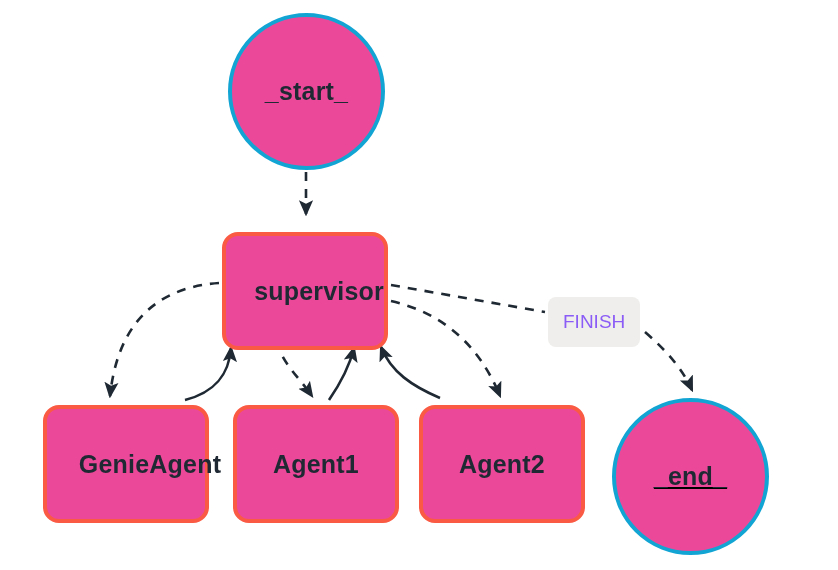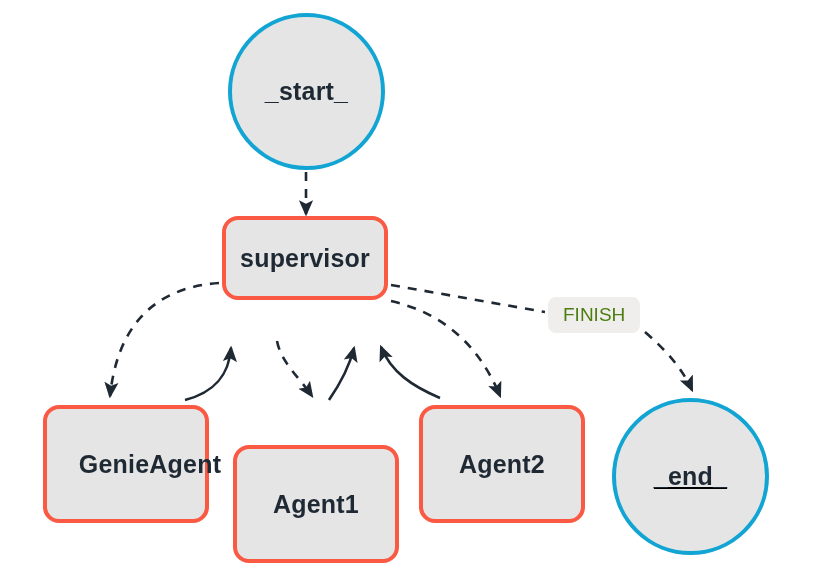--- a/index.html
+++ b/index.html
@@ -25,21 +25,21 @@
     top: 0;
     width: 838px;
     height: 570px;
   }
   .node {
     position: absolute;
     display: flex;
     align-items: center;
     justify-content: center;
     box-sizing: border-box;
-    background: #e5e5e5;
+    background: #ec4899;
   }
   .node-terminal {
     border: 4px solid #12a5d4;
     border-radius: 50%;
   }
   .node-process {
     border: 4px solid #fa5a43;
     border-radius: 16px;
   }
   .node-label {
@@ -52,23 +52,23 @@
   .label-terminal { font-size: 25px; }
   .label-process  { font-size: 25px; }
   .edge-label {
     position: absolute;
     display: flex;
     align-items: center;
     justify-content: center;
     box-sizing: border-box;
     background: #efeeec;
     border-radius: 8px;
-    color: #4d7c0f;
+    color: #8b5cf6;
     font-size: 19px;
-    padding: 7px 15px;
+    padding: 14px 15px;
     white-space: nowrap;
     user-select: none;
   }
 </style>
 </head>
 <body>
 
 <div id="graph-canvas">
 
   <svg id="edge-layer" viewBox="0 0 838 570" width="838" height="570" xmlns="http://www.w3.org/2000/svg">
@@ -96,29 +96,29 @@
       <path d="M 329 400 C 340 384, 349 368, 354 348" marker-end="url(#arrow-head)"></path>
 
       <path d="M 440 398 C 412 386, 391 372, 381 347" marker-end="url(#arrow-head)"></path>
     </g>
   </svg>
 
   <div class="node node-terminal" style="left:228px; top:13px; width:157px; height:157px;">
     <span class="node-label label-terminal">_start_</span>
   </div>
 
-  <div class="node node-process" style="left:222px; top:216px; width:166px; height:84px;">
+  <div class="node node-process" style="left:222px; top:232px; width:166px; height:118px;justify-content:flex-end;">
     <span class="node-label label-process">supervisor</span>
   </div>
 
   <div class="node node-process" style="left:43px; top:405px; width:166px; height:118px;padding-left:48px;">
     <span class="node-label label-process">GenieAgent</span>
   </div>
 
-  <div class="node node-process" style="left:233px; top:405px; width:166px; height:118px;margin-top:40px;">
+  <div class="node node-process" style="left:233px; top:405px; width:166px; height:118px;">
     <span class="node-label label-process">Agent1</span>
   </div>
 
   <div class="node node-process" style="left:419px; top:405px; width:166px; height:118px;">
     <span class="node-label label-process">Agent2</span>
   </div>
 
   <div class="node node-terminal" style="left:612px; top:398px; width:157px; height:157px;text-decoration:underline;">
     <span class="node-label label-terminal">_end_</span>
   </div>

